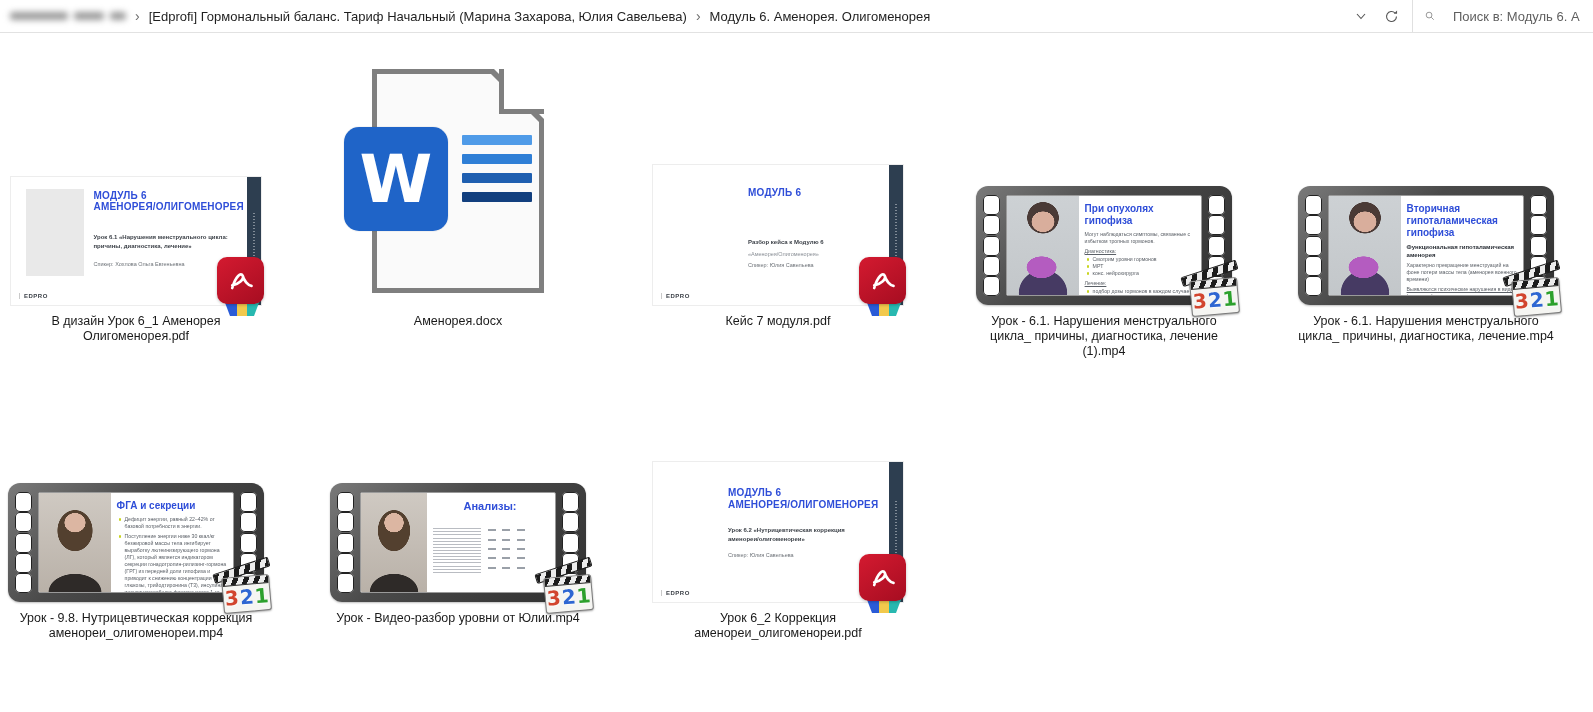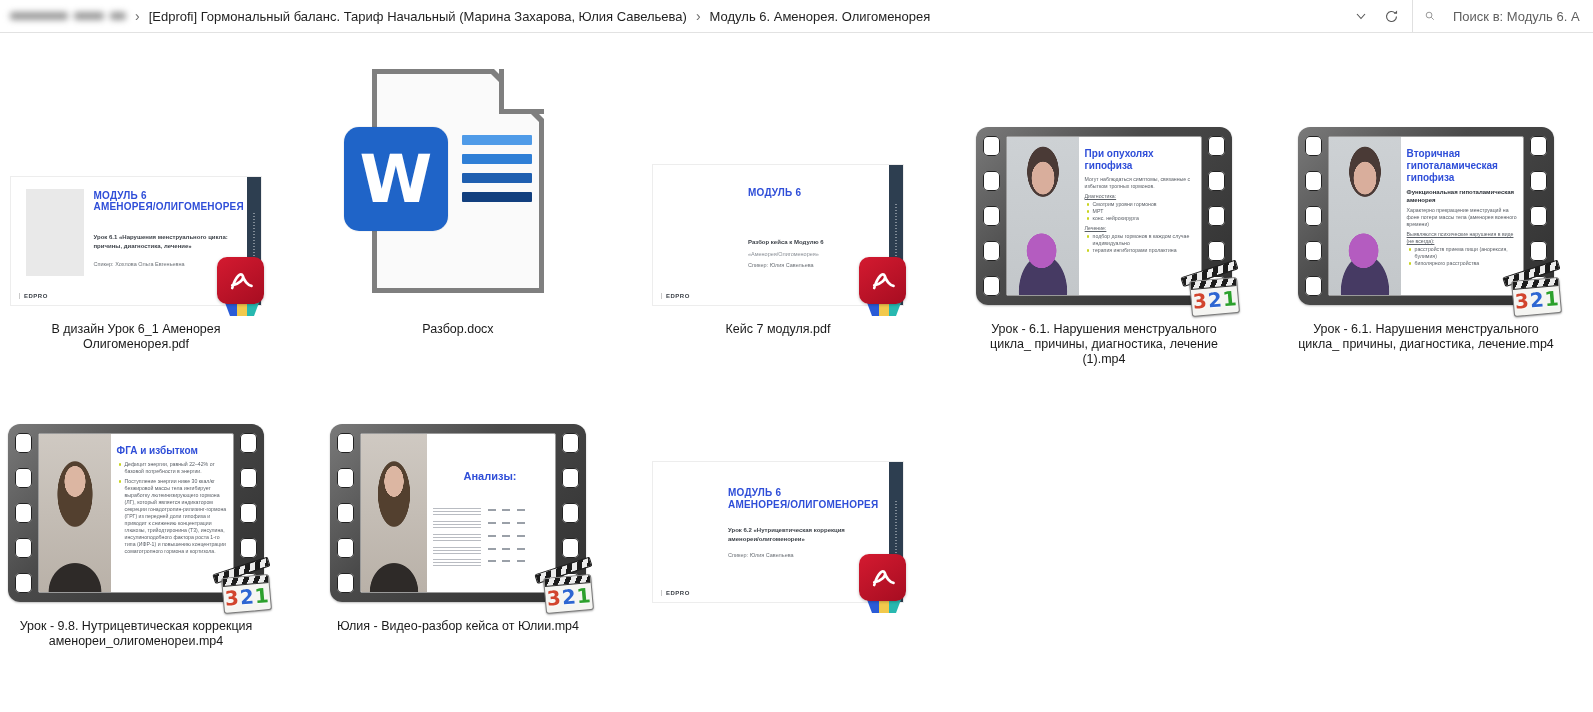--- a/index.html
+++ b/index.html
@@ -20,21 +20,21 @@
   .addr-btn { width:30px; height:100%; display:flex; align-items:center; justify-content:center; cursor:pointer; }
   .searchbox { width:180px; display:flex; align-items:center; padding-left:12px; gap:18px; }
   .searchbox input { border:none; outline:none; font-size:13px; color:#444; width:140px;
     font-family:"Liberation Sans",sans-serif; }
   .searchbox input::placeholder { color:#5f5f5f; opacity:1; }
 
   
   .tile { position:absolute; cursor:default; }
   .icon-zone { position:relative; width:100%; }
   .row1 .icon-zone { height:245px; } .row2 .icon-zone { height:150px; }
-  .fname { margin-top:17px; font-size:12.5px; line-height:15px; color:#1a1a1a; text-align:center;
+  .fname { margin-top:9px; font-size:12.5px; line-height:15px; color:#1a1a1a; text-align:center;
     padding:0 4px; }
 
   
   .slide { position:absolute; left:50%; transform:translateX(-50%); bottom:0; width:250px;
     background:#fff; box-shadow:0 0 0 1px #ededed; overflow:visible; }
   .slide-inner { position:absolute; inset:0; overflow:hidden; }
   .sl-title { position:absolute; color:#2f4ed8; font-weight:bold; font-size:10px; line-height:11.5px;
     letter-spacing:.2px; }
   .sl-lesson { position:absolute; color:#3a3f46; font-weight:bold; font-size:6px; line-height:8.5px; }
   .sl-sub { position:absolute; color:#8a8f96; font-size:5.5px; line-height:8px; }
@@ -66,21 +66,21 @@
   .wsq { position:absolute; left:-28px; top:58px; width:104px; height:104px; background:#1f64c8;
     border-radius:15px; display:flex; align-items:center; justify-content:center;
     color:#fff; font-weight:bold; font-size:66px; font-family:"DejaVu Sans",sans-serif;
     box-shadow:0 0 0 1px rgba(0,0,0,.04); }
   .wlines { position:absolute; right:12px; top:66px; width:70px; }
   .wlines i { display:block; height:10px; border-radius:1px; margin-bottom:9px; }
   .wlines i:nth-child(1){background:#4f9be8;} .wlines i:nth-child(2){background:#2f7fd6;}
   .wlines i:nth-child(3){background:#1f5fb0;} .wlines i:nth-child(4){background:#123f7e;}
 
   
-  .film { position:absolute; left:50%; transform:translateX(-50%); bottom:0; width:256px; height:178px;
+  .film { position:absolute; left:50%; transform:translateX(-50%); bottom:0; width:256px; height:119px;
     border-radius:12px; background:linear-gradient(135deg,#7a7a7a,#4a4a4a 40%,#303030);
     box-shadow:0 1px 2px rgba(0,0,0,.25); }
   .holes { position:absolute; top:9px; bottom:9px; width:17px; display:flex; flex-direction:column;
     justify-content:space-between; }
   .holes.l { left:7px; } .holes.r { right:7px; }
   .holes i { display:block; width:17px; height:20px; background:#fff; border-radius:5px;
     box-shadow:inset 0 0 0 1px #222; }
   .screen { position:absolute; left:30px; right:30px; top:9px; bottom:9px; background:#fff;
     border:1px solid #9a9a9a; border-radius:2px; overflow:hidden; }
   .photo { position:absolute; left:0; top:0; bottom:0; width:37%; }
@@ -199,21 +199,21 @@
       <div class="dogear"></div>
       <div class="wlines">
           <i></i>
           <i></i>
           <i></i>
           <i></i>
         </div>
       <div class="wsq">W</div>
     </div>
   </div>
-  <div class="fname">Разбор.docx</div>
+  <div class="fname">Аменорея.docx</div>
 </div>
 
 <div class="tile row1" style="left:650px; top:60px; width:256px;">
   <div class="icon-zone">
     <div class="slide" style="height:140px;">
       <div class="slide-inner">
         <div class="sl-title" style="left:38%; top:16%;">МОДУЛЬ 6</div>
         <div class="sl-lesson" style="left:38%; top:52%; width:55%;">Разбор кейса к Модулю 6</div>
         <div class="sl-sub" style="left:38%; top:61%;">«Аменорея/Олигоменорея»</div>
         <div class="sl-speaker" style="left:38%; top:69%;">Спикер: Юлия Савельева</div>
@@ -344,21 +344,21 @@
       <div class="holes r">
           <i></i>
           <i></i>
           <i></i>
           <i></i>
           <i></i>
         </div>
       <div class="screen">
         <div class="photo wB"></div>
         <div class="scontent">
-          <div class="v-title">ФГА и избытком</div>
+          <div class="v-title">ФГА и секреции</div>
           <ul class="v-ul" style="margin-top:4px;">
             <li style="margin-bottom:3px;">Дефицит энергии, равный 22–42% от базовой потребности в энергии.</li>
             <li>Поступление энергии ниже 30 ккал/кг безжировой массы тела ингибирует выработку лютеинизирующего гормона (ЛГ), который является индикатором секреции гонадотропин-рилизинг-гормона (ГРГ) из передней доли гипофиза и приводит к снижению концентрации глюкозы, трийодтиронина (Т3), инсулина, инсулиноподобного фактора роста 1-го типа (ИФР-1) и повышению концентрации соматотропного гормона и кортизола.</li>
           </ul>
         </div>
       </div>
       <div class="mpc">
         <div class="mpc-arm"></div>
         <div class="mpc-body">
           <div class="mpc-top"></div>
@@ -386,21 +386,21 @@
         </div>
       <div class="holes r">
           <i></i>
           <i></i>
           <i></i>
           <i></i>
           <i></i>
         </div>
       <div class="screen">
         <div class="photo wB" style="width:34%;"></div>
-        <div class="scontent" style="left:36%;margin-top:25px;">
+        <div class="scontent" style="left:36%;">
           <div class="v-title" style="text-align:center; font-size:11px;">Анализы:</div>
           <div class="lab">
             <div class="lab-row">
                 <span class="nm"></span>
                 <i class="v"></i>
                 <i class="v"></i>
                 <i class="v"></i>
               </div>
             <div class="lab-row">
                 <span class="nm"></span>
@@ -435,21 +435,21 @@
           <div class="mpc-top"></div>
           <div class="digits">
               <span class="d3">3</span>
               <span class="d2">2</span>
               <span class="d1">1</span>
             </div>
         </div>
       </div>
     </div>
   </div>
-  <div class="fname">Юлия - Видео-разбор кейса от Юлии.mp4</div>
+  <div class="fname">Урок - Видео-разбор уровни от Юлии.mp4</div>
 </div>
 
 <div class="tile row2" style="left:650px; top:452px; width:256px;">
   <div class="icon-zone">
     <div class="slide" style="height:140px;">
       <div class="slide-inner">
         <div class="sl-title" style="left:30%; top:18%; width:65%;">
           <span>МОДУЛЬ 6</span><br><span>АМЕНОРЕЯ/ОЛИГОМЕНОРЕЯ</span>
         </div>
         <div class="sl-lesson" style="left:30%; top:46%; width:58%;">Урок 6.2 «Нутрицевтическая коррекция аменореи/олигоменореи»</div>
@@ -460,13 +460,14 @@
       <div class="pdfb">
         <div class="pdfb-tri"></div>
         <div class="pdfb-sq">
           <svg width="28" height="28" viewBox="0 0 32 32">
               <path d="M6 24 C10 10 16 6 18 10 C20 14 13 20 6 21 M18 10 C19 15 24 21 28 21.5" fill="none" stroke="#fff" stroke-width="3.1" stroke-linecap="round"></path>
             </svg>
         </div>
       </div>
     </div>
   </div>
+  <div class="fname">Урок 6_2 Коррекция аменореи_олигоменореи.pdf</div>
 </div>
 
 </body></html>

